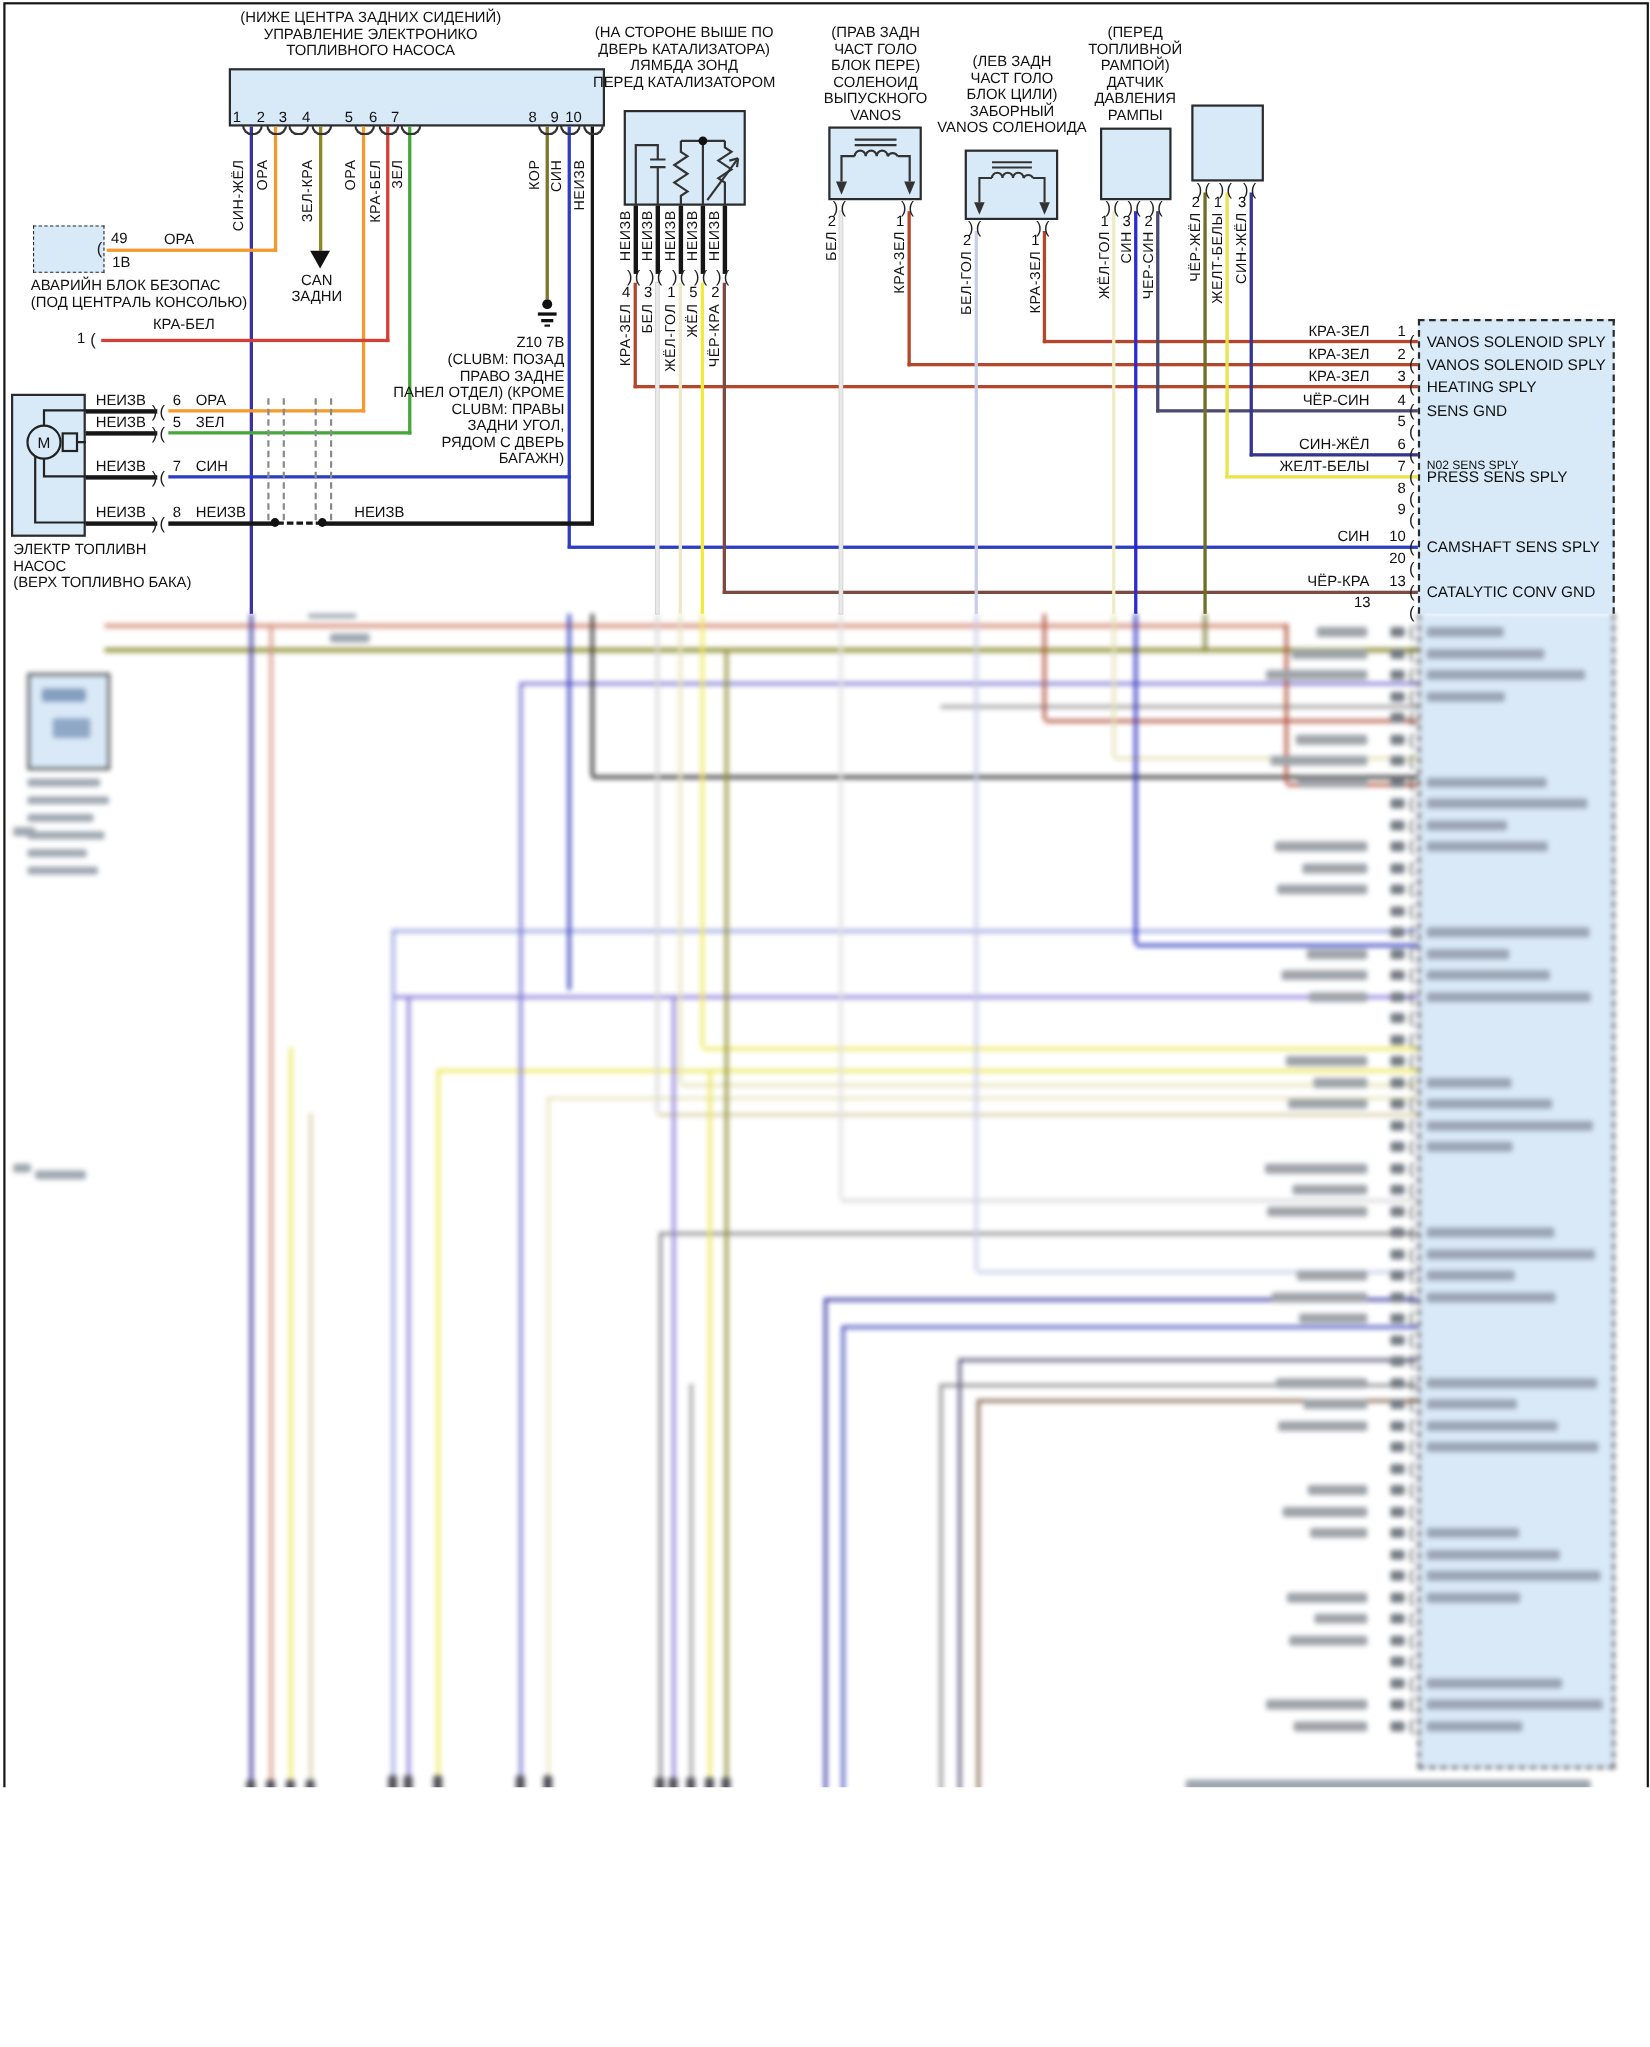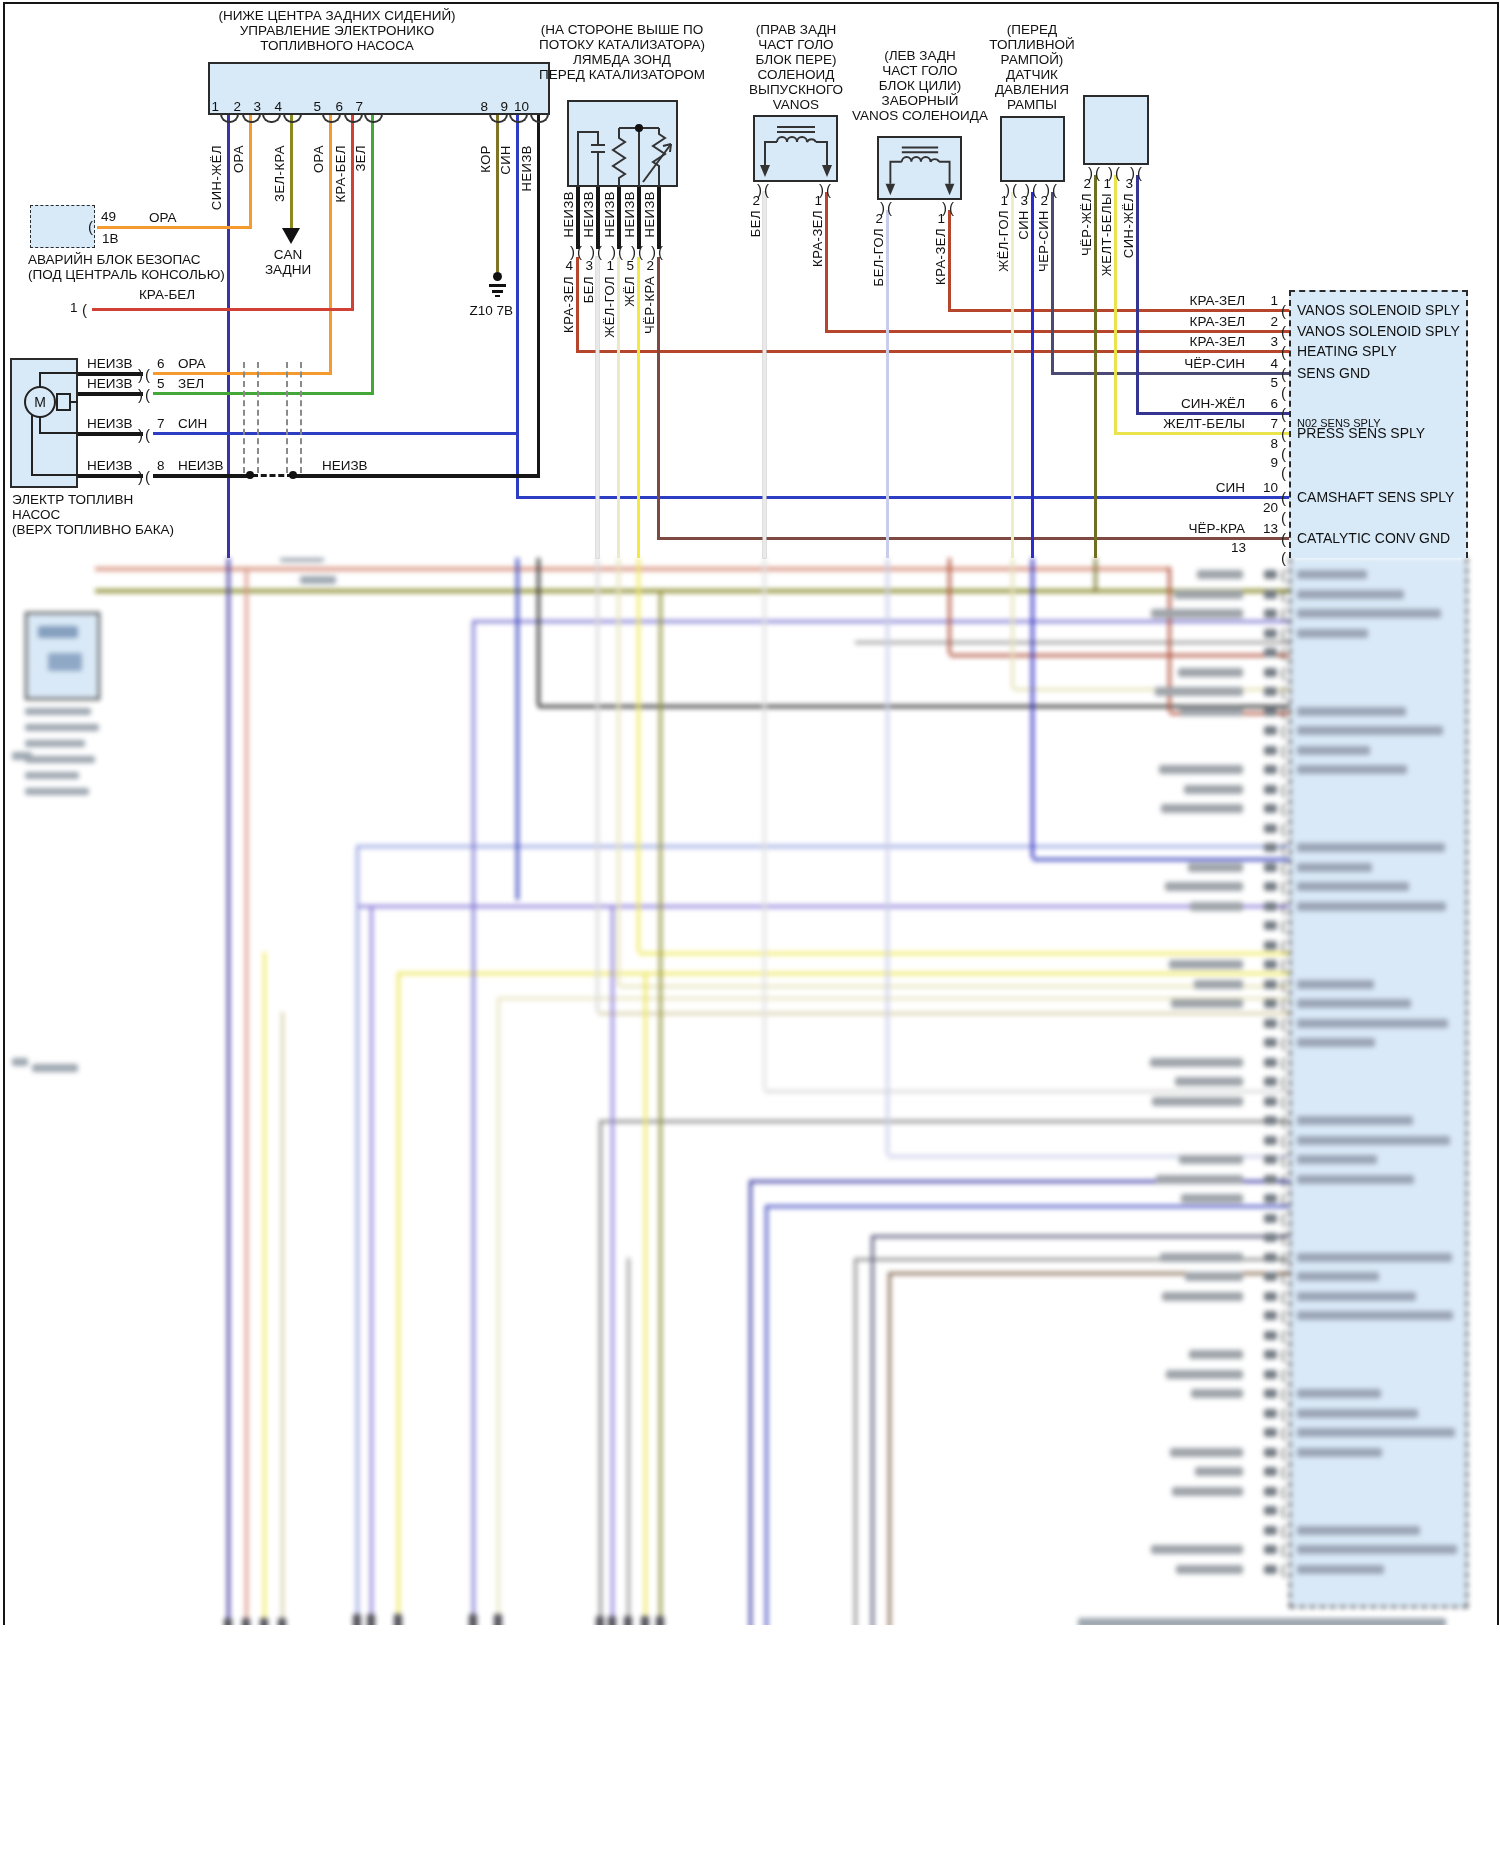--- a/index.html
+++ b/index.html
@@ -83,34 +83,41 @@
   <i class="w" style="left:516px;top:115px;width:3px;height:383px;background:#2e3ec4"></i>
   <i class="w" style="left:153px;top:432px;width:366px;height:3px;background:#2e3ec4"></i>
   <i class="w" style="left:516px;top:496px;width:773px;height:3px;background:#2e3ec4"></i>
   <i class="w" style="left:537px;top:115px;width:3px;height:362px;background:#161616"></i>
 
   <div class="dot" style="left:493px;top:272px;width:9px;height:9px"></div>
   <i class="w" style="left:489px;top:284px;width:17px;height:3px;background:#111"></i>
   <i class="w" style="left:492px;top:290px;width:11px;height:2.5px;background:#111"></i>
   <i class="w" style="left:495px;top:295px;width:5px;height:2px;background:#111"></i>
   <div class="lbl ral" style="left:513px;top:303px">Z10 7B</div>
+  <div class="lbl ral" style="left:513px;top:319px">(CLUBM: ПОЗАД
+ПРАВО ЗАДНЕ
+ПАНЕЛ ОТДЕЛ) (КРОМЕ
+CLUBM: ПРАВЫ
+ЗАДНИ УГОЛ,
+РЯДОМ С ДВЕРЬ
+БАГАЖН)</div>
 
   <div class="box dash" style="left:30px;top:205px;width:65px;height:43px;border-width:1.6px"></div>
   <span class="parc" style="left:88px;top:218px">(</span>
   <div class="num" style="left:101px;top:209px">49</div>
   <div class="num" style="left:102px;top:231px">1В</div>
   <div class="lbl" style="left:149px;top:210px">ОРА</div>
   <div class="lbl" style="left:28px;top:252px">АВАРИЙН БЛОК БЕЗОПАС
 (ПОД ЦЕНТРАЛЬ КОНСОЛЬЮ)</div>
   <div class="lbl" style="left:139px;top:287px">КРА-БЕЛ</div>
   <div class="num" style="left:70px;top:300px">1</div>
   <span class="parc" style="left:82px;top:301px">(</span>
 
   <div class="lbl ctr" style="left:622px;top:22px">(НА СТОРОНЕ ВЫШЕ ПО
-ПОТОКУ КАТАЛИЗАТОРА)
+ДВЕРЬ КАТАЛИЗАТОРА)
 ЛЯМБДА ЗОНД
 ПЕРЕД КАТАЛИЗАТОРОМ</div>
   <div class="box" style="left:567px;top:100px;width:111px;height:87px"></div>
   <svg style="left:567px;top:100px" width="111" height="87" viewBox="0 0 111 87">
     <g fill="none" stroke="#333" stroke-width="2">
       <path d="M11,87 V32 H31 V45"></path>
       <path d="M24,45 h14 M24,52 h14 M31,52 V87"></path>
       <path d="M52,87 V78 l6,-4 -12,-8 12,-8 -12,-8 12,-8 -6,-4 V28"></path>
       <path d="M52,28 H92"></path>
       <path d="M72,28 V87"></path>

